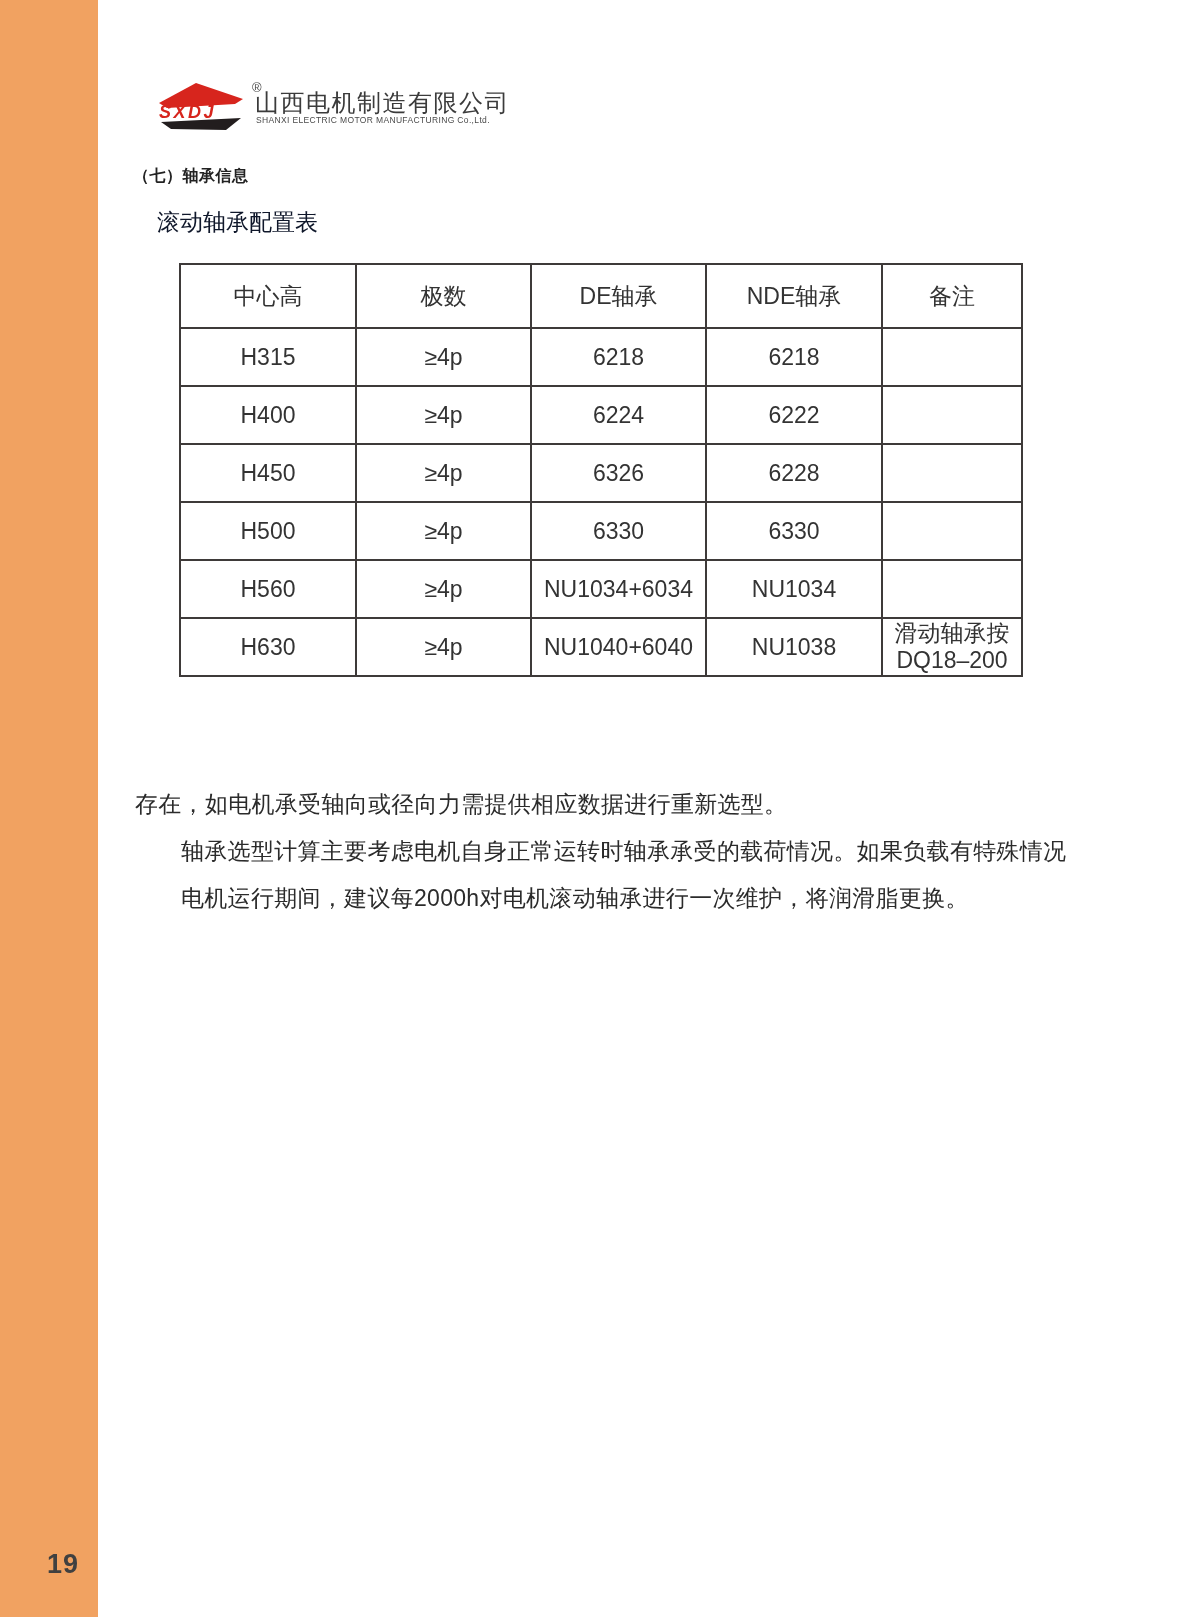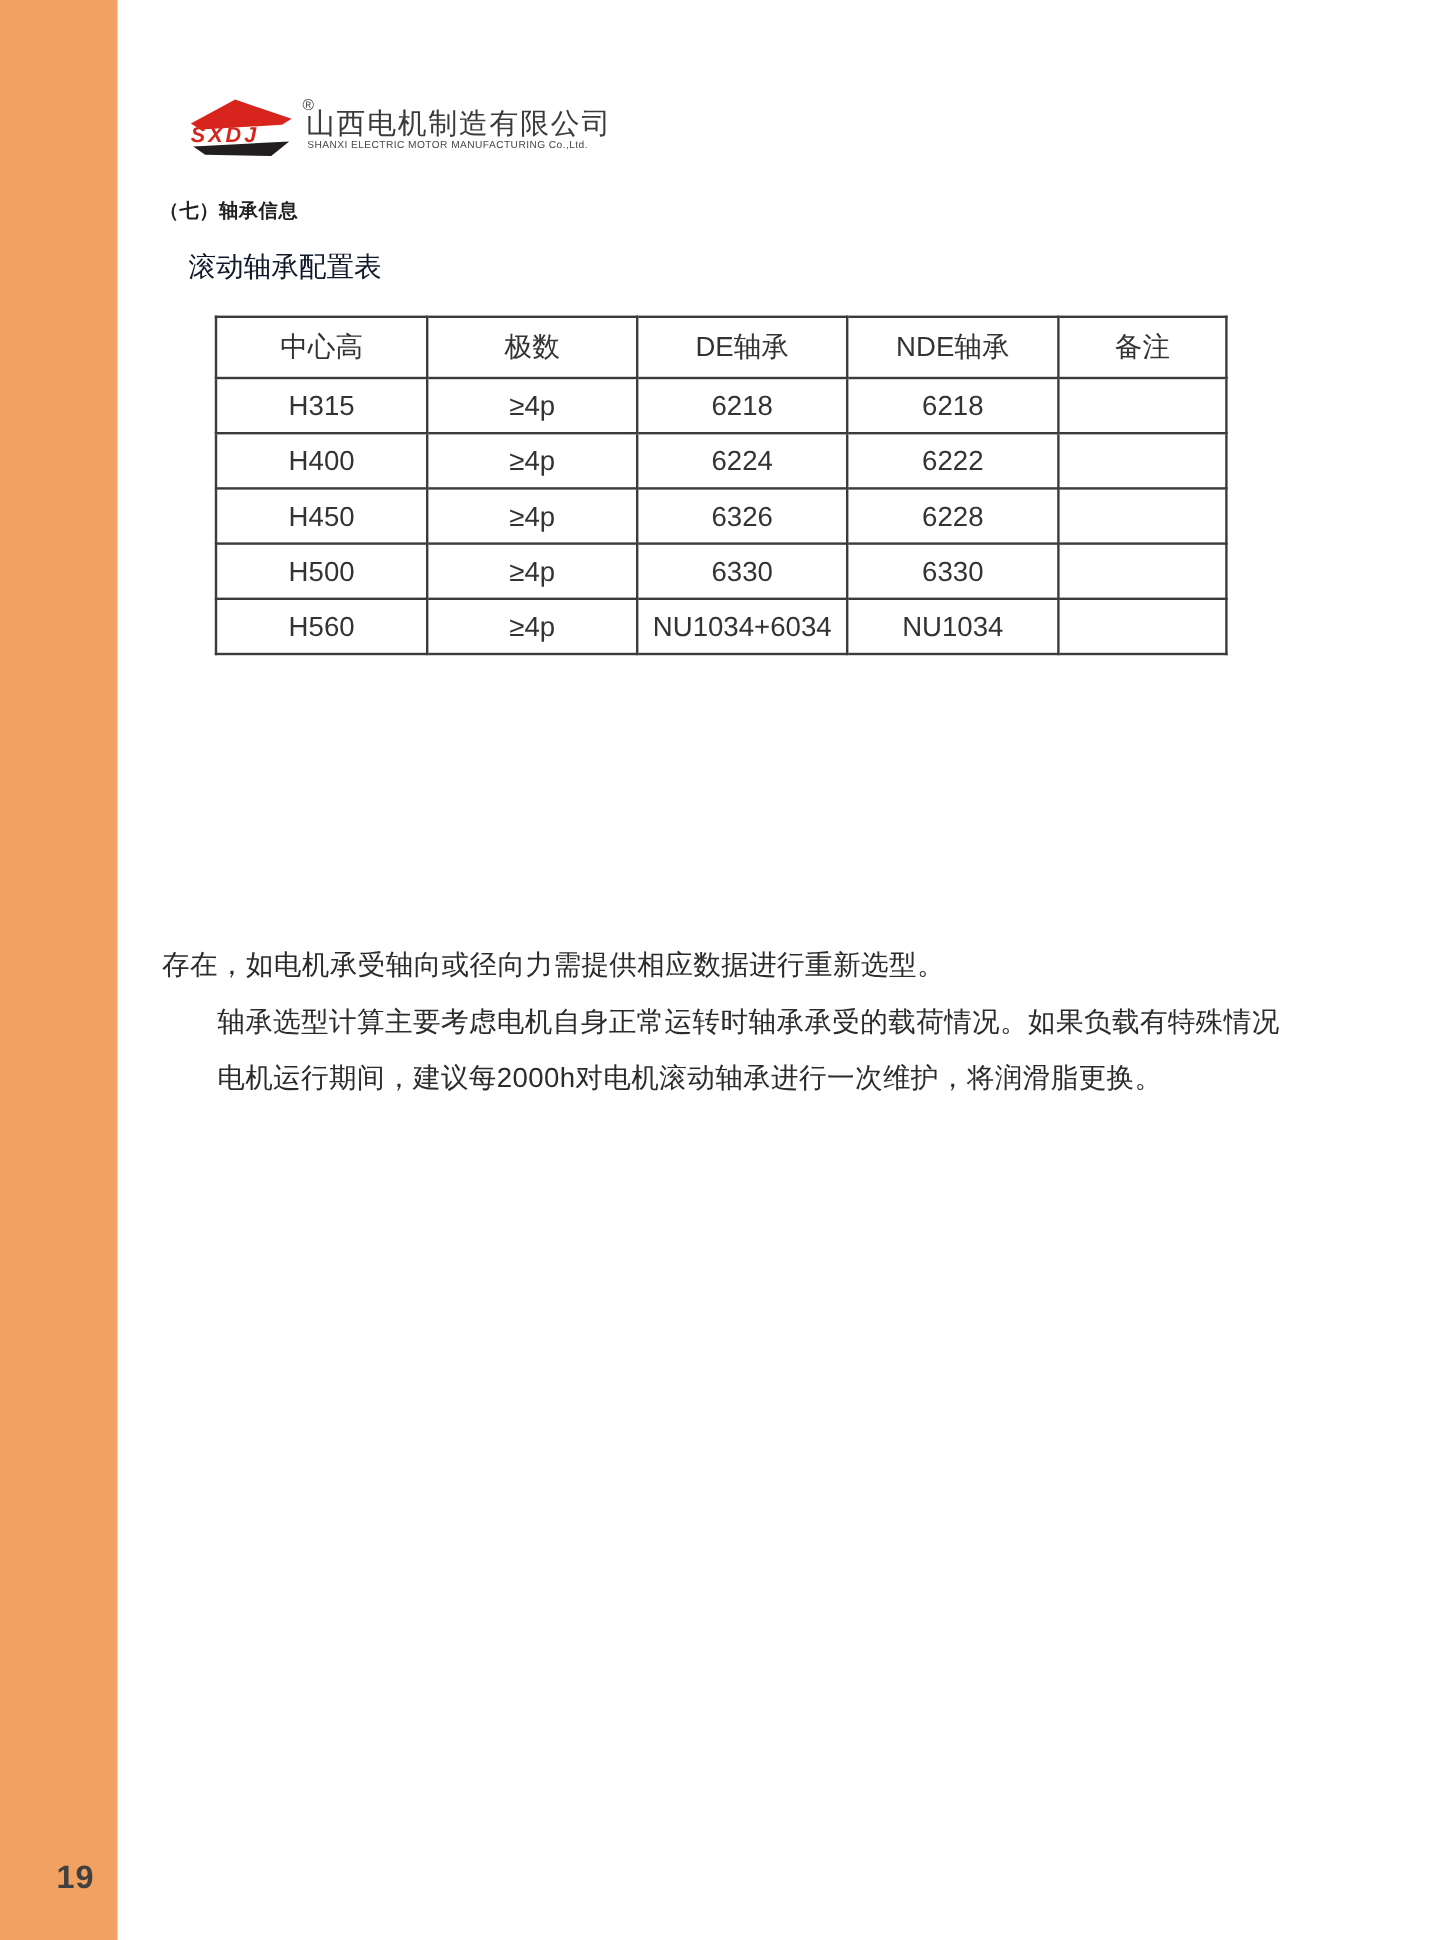--- a/index.html
+++ b/index.html
@@ -44,22 +44,22 @@
   .bearing-table{
     position:absolute;left:179px;top:263px;width:842px;
     border-collapse:collapse;table-layout:fixed;
   }
   .bearing-table th,.bearing-table td{
     border:2px solid var(--table-border);
     text-align:center;vertical-align:middle;
     font-size:23px;font-weight:normal;color:#333;
     padding:0 4px;
   }
-  .bearing-table th{height:51px;}
-  .bearing-table td{height:46px;}
+  .bearing-table th{height:64px;}
+  .bearing-table td{height:58px;}
   .bearing-table .remark-cell{white-space:pre-line;line-height:27px;font-size:23px;}
   
   .body-text{position:absolute;left:135px;top:781px;width:940px;
     font-size:23px;color:var(--text-dark);}
   .body-text .line{line-height:47px;letter-spacing:0.3px;}
   .indent{text-indent:2em;}
 </style>
 </head>
 <body>
 
@@ -126,20 +126,28 @@
       <td>6330</td>
       <td class="remark-cell"></td>
     </tr>
     <tr>
       <td>H560</td>
       <td>≥4p</td>
       <td>NU1034+6034</td>
       <td>NU1034</td>
       <td class="remark-cell"></td>
     </tr>
+    <tr>
+      <td>H630</td>
+      <td>≥4p</td>
+      <td>NU1040+6040</td>
+      <td>NU1038</td>
+      <td class="remark-cell">滑动轴承按
+DQ18–200</td>
+    </tr>
   </tbody>
 </table>
 
 <div class="body-text">
   <div class="line">存在，如电机承受轴向或径向力需提供相应数据进行重新选型。</div>
   <div class="line indent">轴承选型计算主要考虑电机自身正常运转时轴承承受的载荷情况。如果负载有特殊情况</div>
   <div class="line indent">电机运行期间，建议每2000h对电机滚动轴承进行一次维护，将润滑脂更换。</div>
 </div>
 
 </body></html>

